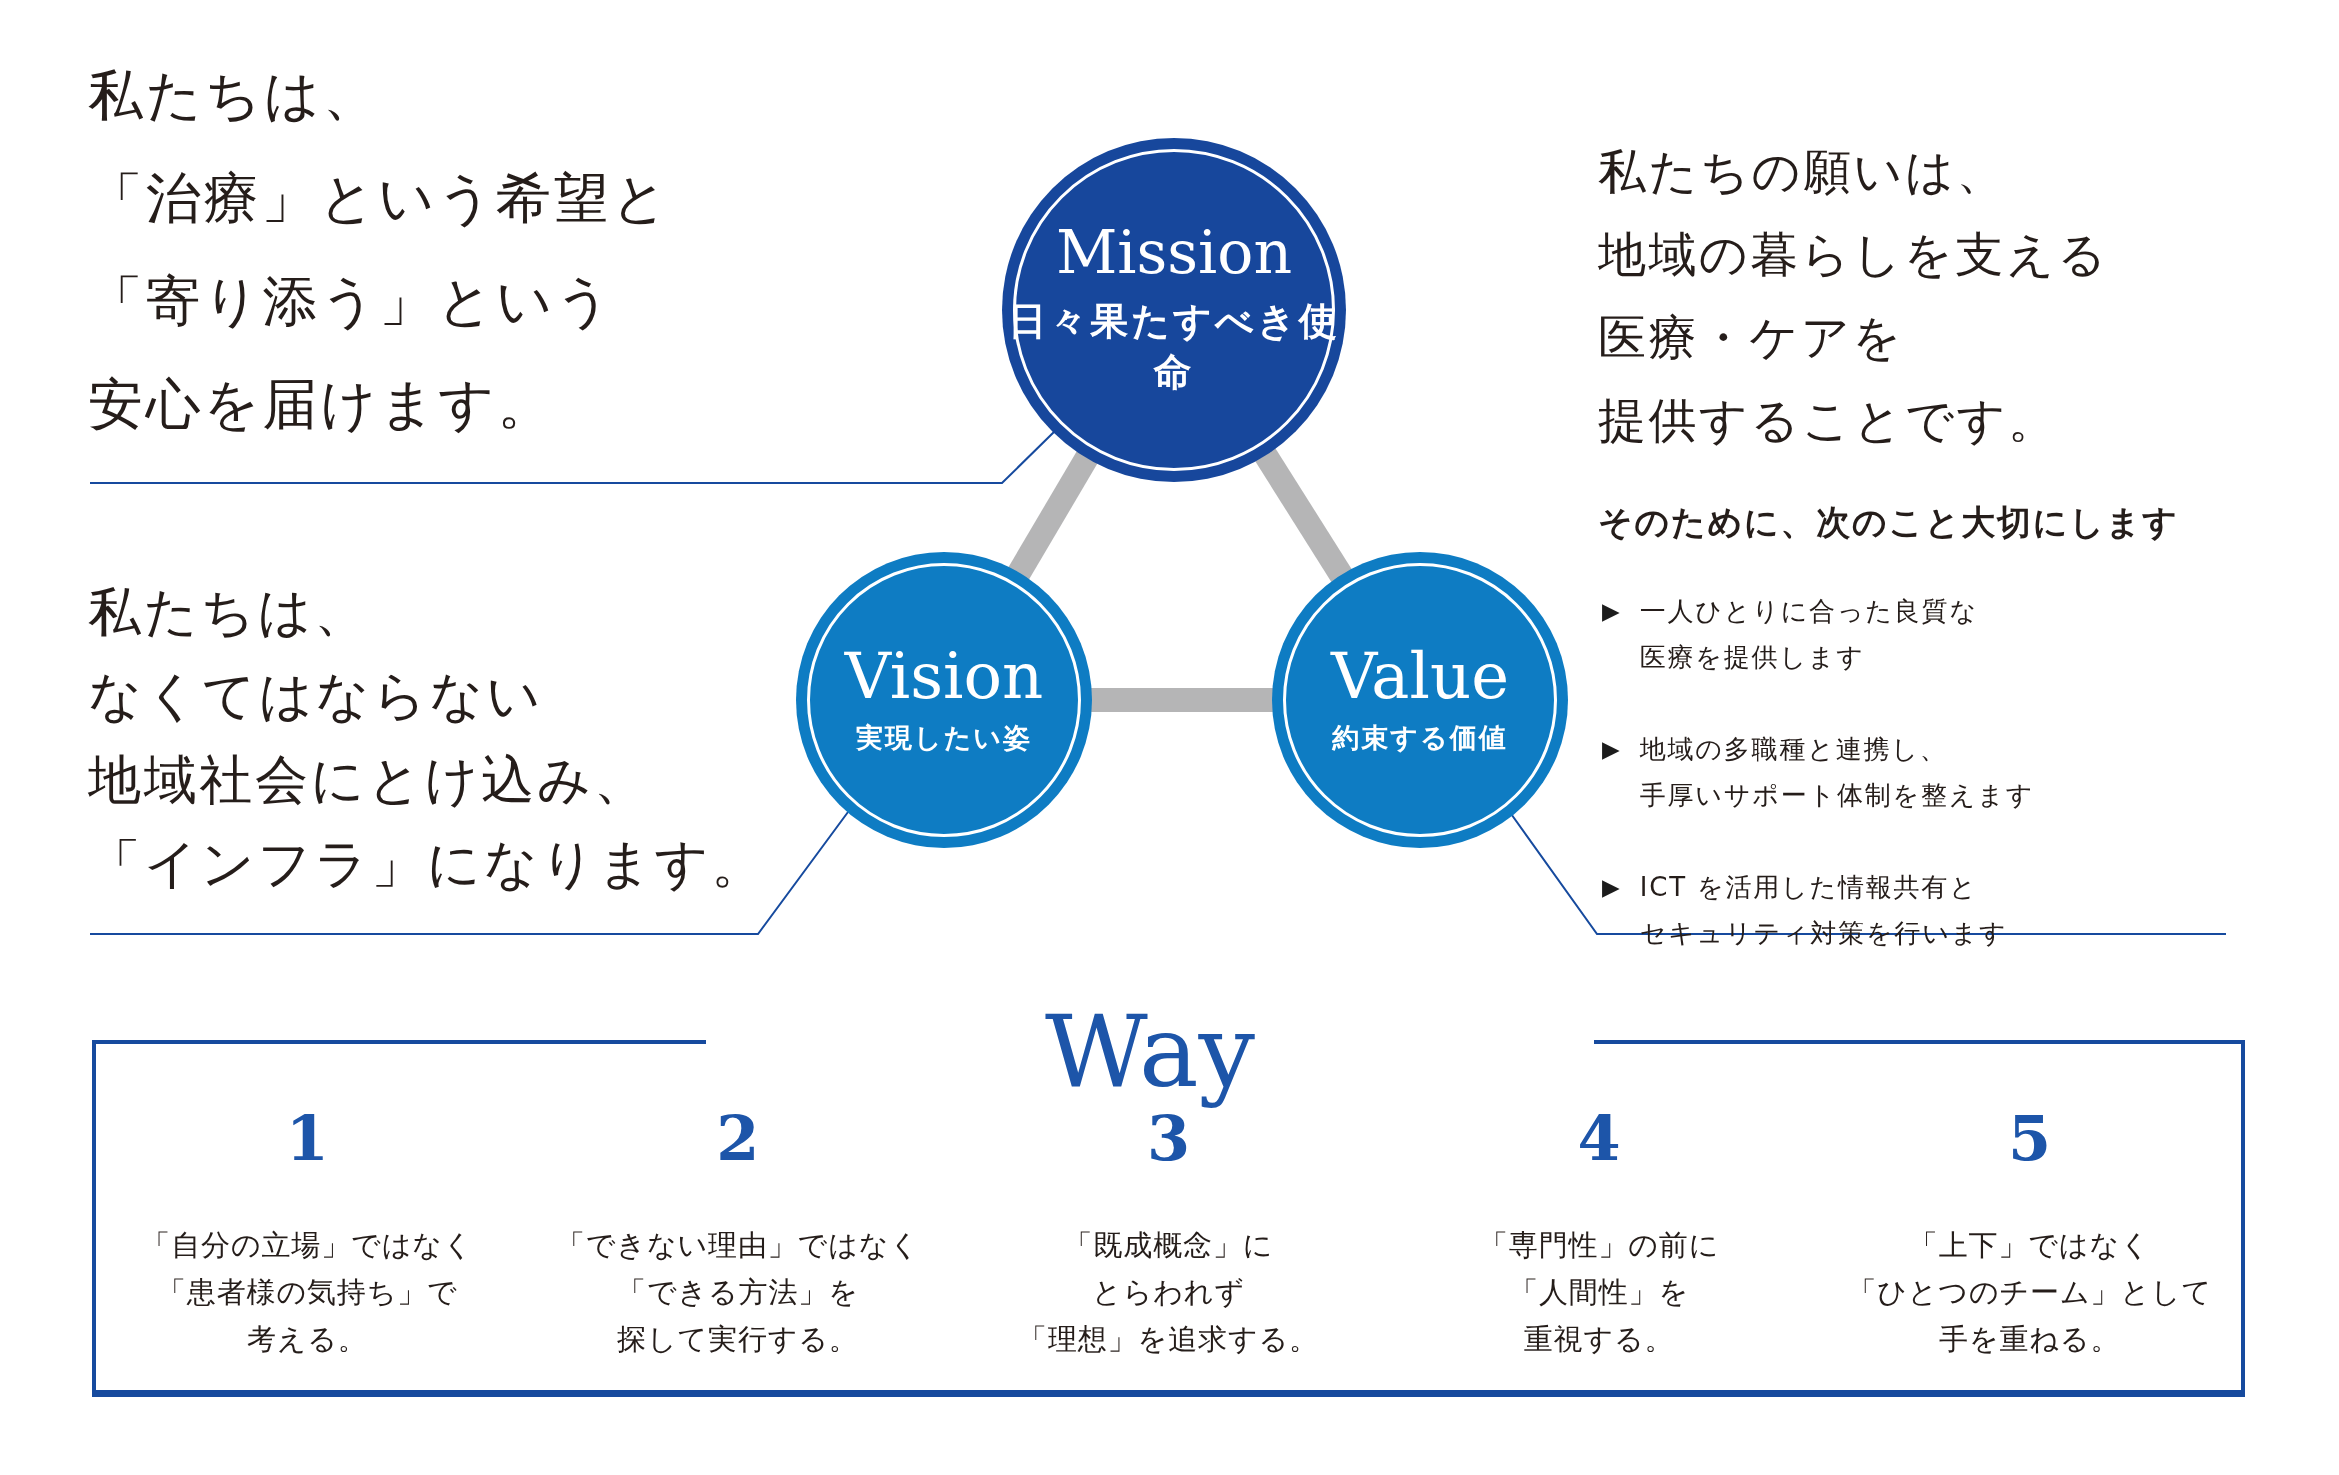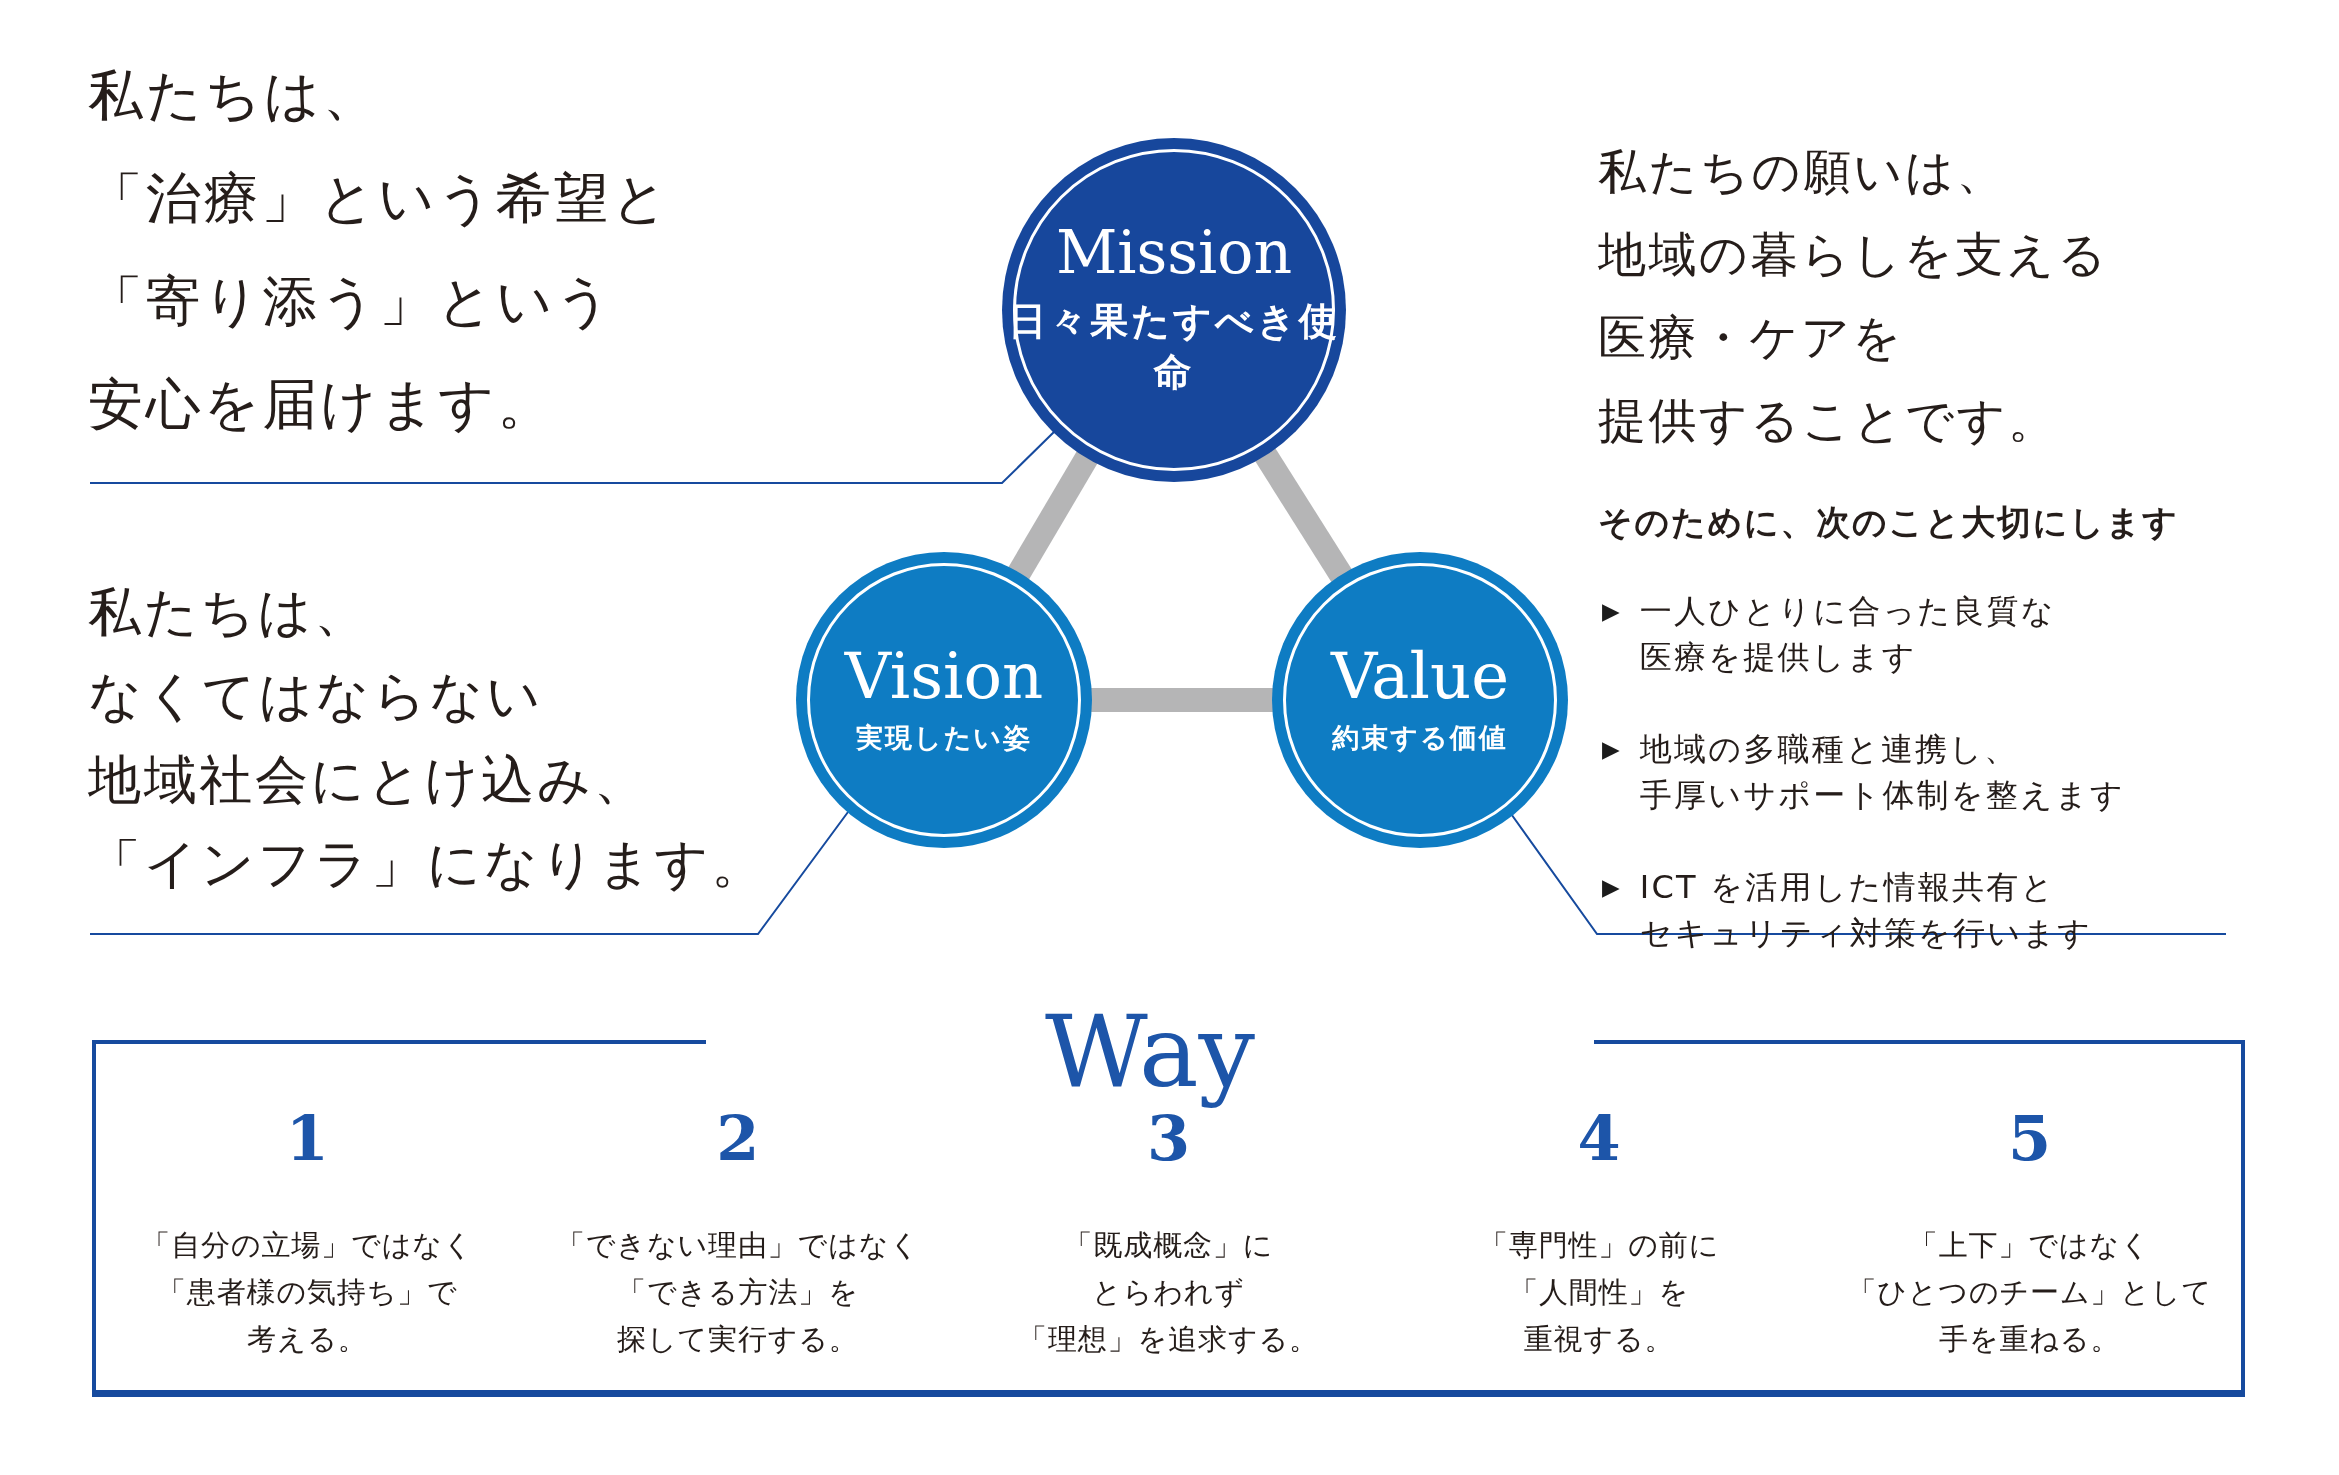--- a/index.html
+++ b/index.html
@@ -28,21 +28,21 @@
     position:absolute; left:1598px; top:500px;
     font-size:34px; font-weight:bold; color:var(--text-dark,#221b18);
     letter-spacing:0.05em; white-space:nowrap;
   }
   .bullets {
     position:absolute; left:1602px; top:588px;
     display:flex; flex-direction:column; gap:46px;
   }
   .bullet-item { display:flex; align-items:flex-start; gap:20px; }
   .bullet-marker { font-size:23px; line-height:46px; color:#1c1c1c; }
-  .bullet-text { font-size:32px; line-height:46px; color:var(--text-dark,#221b18); letter-spacing:0.07em; white-space:nowrap; }
+  .bullet-text { font-size:26px; line-height:46px; color:var(--text-dark,#221b18); letter-spacing:0.07em; white-space:nowrap; }
 
   
   .circle {
     position:absolute; border-radius:50%;
     display:flex; flex-direction:column; align-items:center; justify-content:center;
     text-align:center;
   }
   .circle .ring { position:absolute; inset:11px; border:3px solid #fff; border-radius:50%; }
   .circle .word { font-family:"DejaVu Serif","Liberation Serif",serif; color:#fff; line-height:1.02; }
   .circle .sub  { color:#fff; font-weight:bold; }

